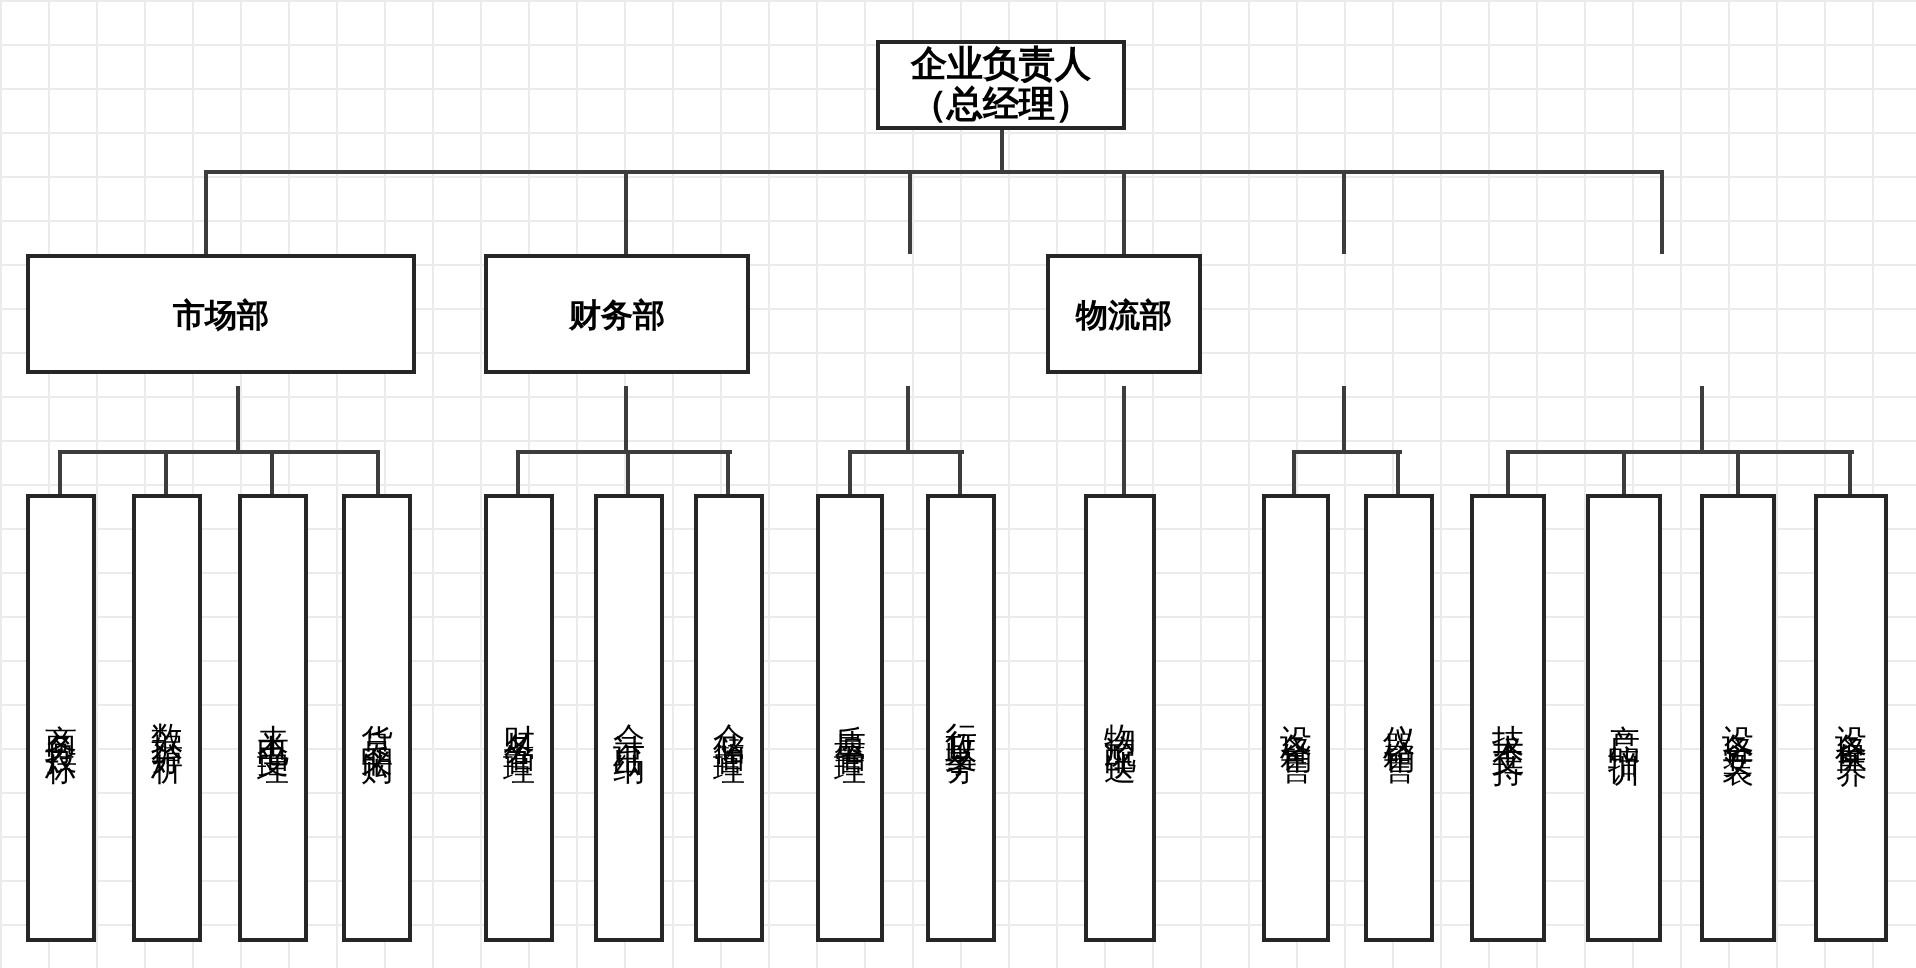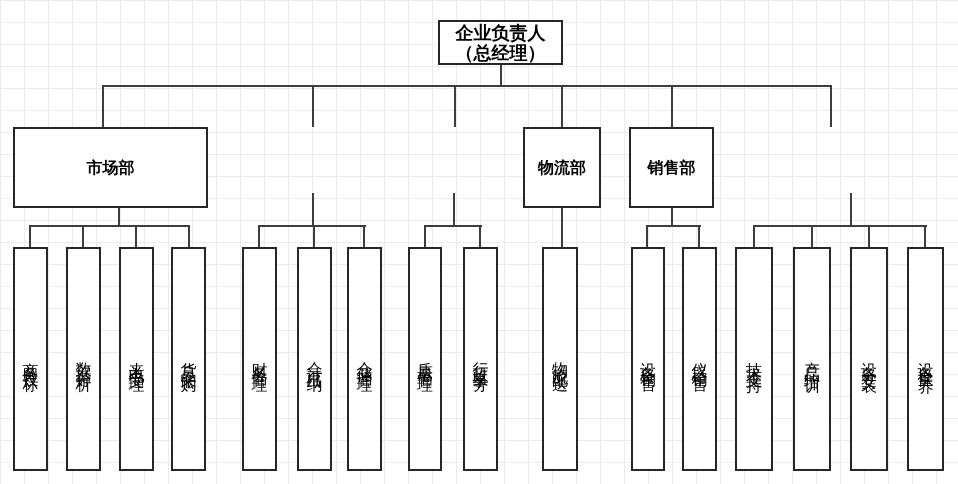--- a/index.html
+++ b/index.html
@@ -5,21 +5,21 @@
   html,body{margin:0;padding:0;background:#fff;}
   body{width:958px;height:484px;overflow:hidden;font-family:"DejaVu Sans","Liberation Sans",sans-serif;color:#000;}
   .canvas{position:relative;width:958px;height:484px;background-color:#ffffff;
     background-image:linear-gradient(to right,#ebebeb 1px,transparent 1px),
                      linear-gradient(to bottom,#ebebeb 1px,transparent 1px);
     background-size:24px 22px;}
   .node{position:absolute;box-sizing:border-box;background:#ffffff;border:2px solid #262626;
         display:flex;align-items:center;justify-content:center;text-align:center;}
   .node.root{left:438px;top:20px;width:125px;height:45px;flex-direction:column;
         font-weight:bold;font-size:18px;line-height:20px;}
-  .node.dept{top:127px;height:81px;font-weight:bold;font-size:16px;line-height:19px;padding:0 3px;}
+  .node.dept{top:127px;height:60px;font-weight:bold;font-size:16px;line-height:19px;padding:0 3px;}
   .node.leaf{top:247px;height:224px;}
   .vtext{writing-mode:vertical-rl;text-orientation:upright;font-size:16px;letter-spacing:5px;line-height:1;}
   .line{position:absolute;background:#3d3d3d;}
   .h{height:2px;}
   .v{width:2px;}
 </style>
 </head>
 <body>
 
 <div class="canvas">
@@ -66,25 +66,25 @@
   <div class="line v" style="left:924px;top:225px;height:22px"></div>
 
   <div class="node root">
     <div>企业负责人</div>
     <div>（总经理）</div>
   </div>
 
   <div class="node dept" style="left:13px;width:195px">
     <span>市场部</span>
   </div>
+  <div class="node dept" style="left:242px;width:133px">
+    <span>财务部</span>
+  </div>
   <div class="node dept" style="left:523px;width:78px">
     <span>物流部</span>
-  </div>
-  <div class="node dept" style="left:629px;width:85px">
-    <span>销售部</span>
   </div>
 
   <div class="node leaf" style="left:13px;width:35px">
     <span class="vtext">商务投标</span>
   </div>
   <div class="node leaf" style="left:66px;width:35px">
     <span class="vtext">数据分析</span>
   </div>
   <div class="node leaf" style="left:119px;width:35px">
     <span class="vtext">来电受理</span>

